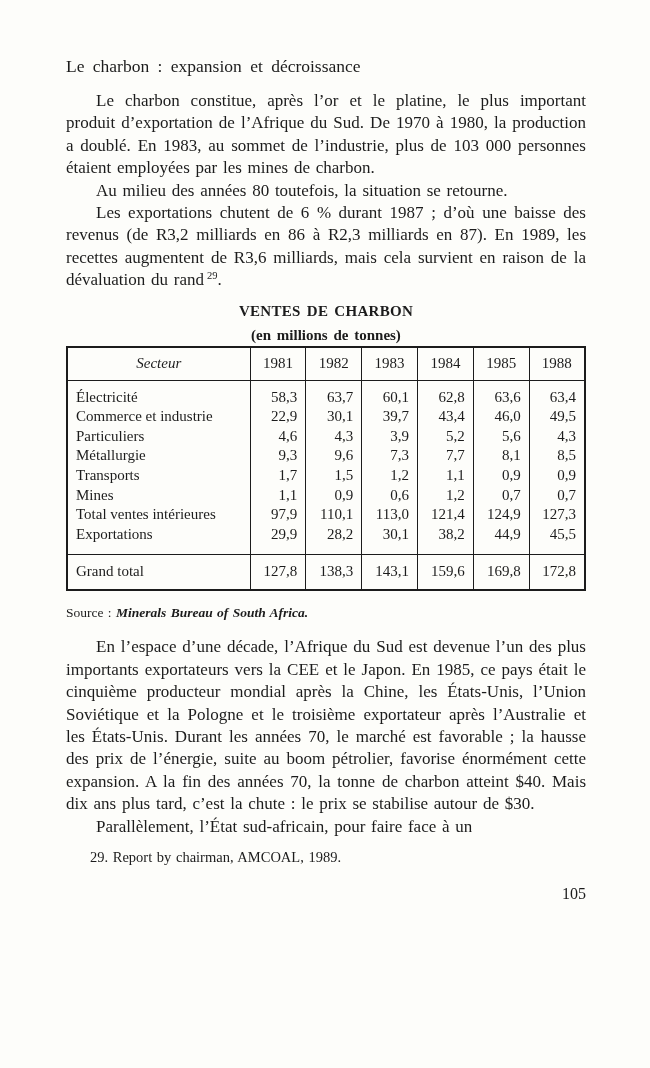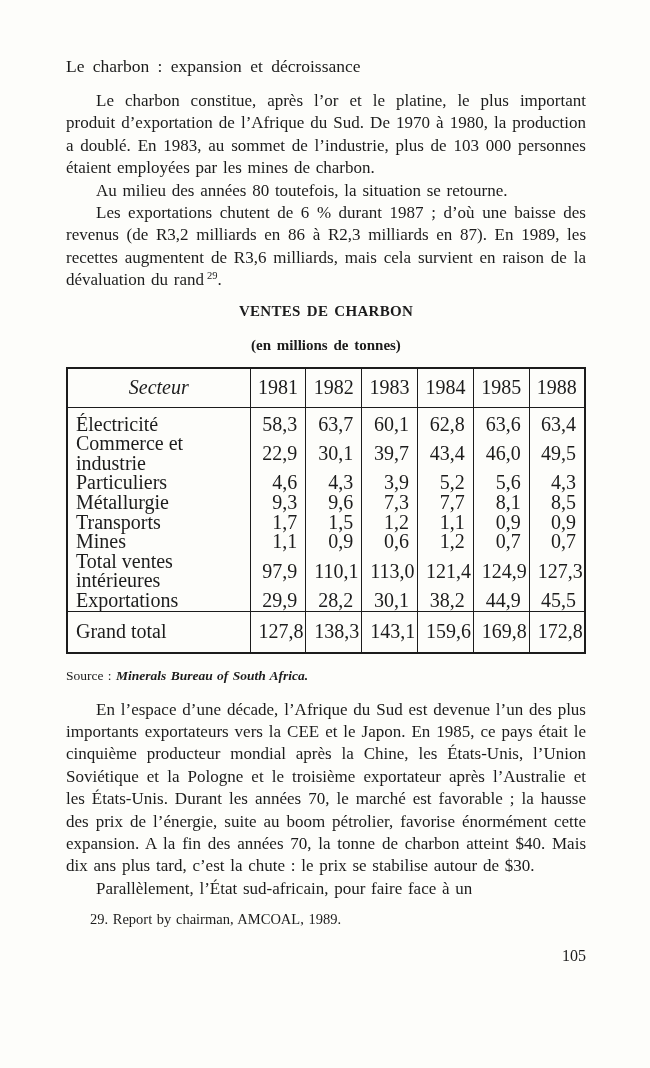--- a/index.html
+++ b/index.html
@@ -39,46 +39,46 @@
     text-align: center;
     font-weight: 700;
     font-size: 15px;
     letter-spacing: 0.3px;
     word-spacing: 2px;
   }
   .tbl-subtitle {
     text-align: center;
     font-weight: 700;
     font-size: 15px;
-    margin-top: 17px;
+    margin-top: 7px;
     word-spacing: 2px;
   }
 
   table.sales {
     width: 100%;
     border-collapse: collapse;
     table-layout: fixed;
-    margin-top: 13px;
-    font-size: 20px;
+    margin-top: 2px;
+    font-size: 15px;
     border: 2px solid #1c1c1c;
   }
   table.sales th, table.sales td { border-left: 1px solid #1c1c1c; }
   table.sales th:first-child, table.sales td:first-child { border-left: none; }
 
   thead th {
     border-bottom: 1px solid #1c1c1c;
     font-weight: 400;
     text-align: center;
     padding: 7px 2px 8px 2px;
   }
   thead th.col-label { font-style: italic; }
 
   tbody.body-rows td { padding: 0 8px; line-height: 19.6px; }
   tbody.body-rows tr:first-child td { padding-top: 7px; }
-  tbody.body-rows tr:last-child td { }
+  tbody.body-rows tr:last-child td { padding-bottom: 10px; }
   td.lbl { text-align: left; }
   td.num { text-align: right; }
 
   tbody.grand td {
     border-top: 1px solid #1c1c1c;
     padding: 8px 8px 9px 8px;
   }
 
   .source {
     font-size: 13.5px;

